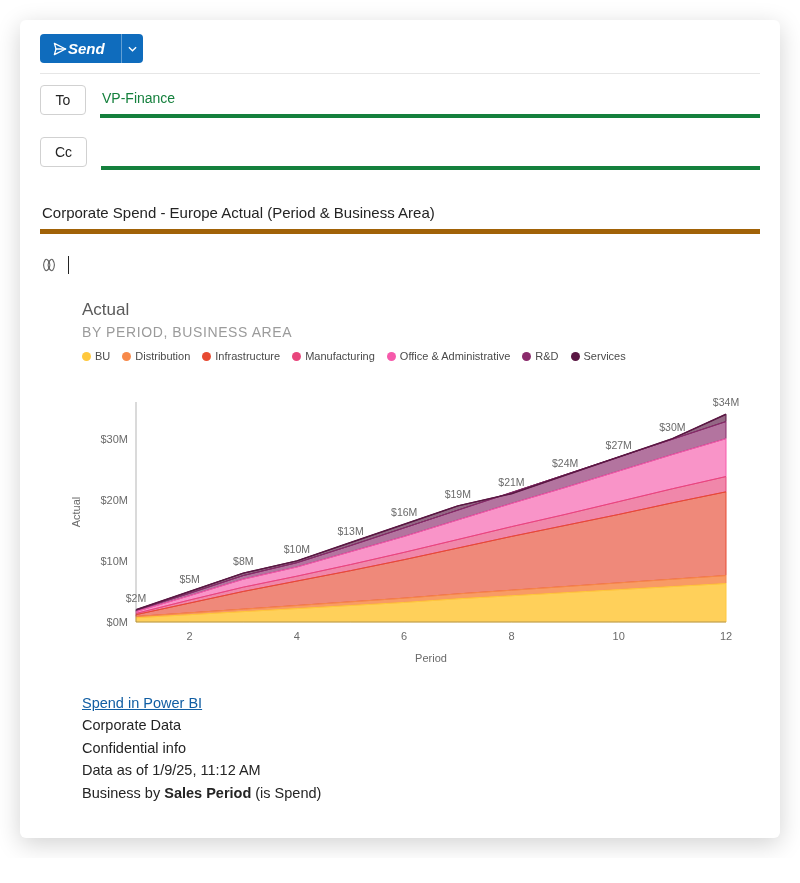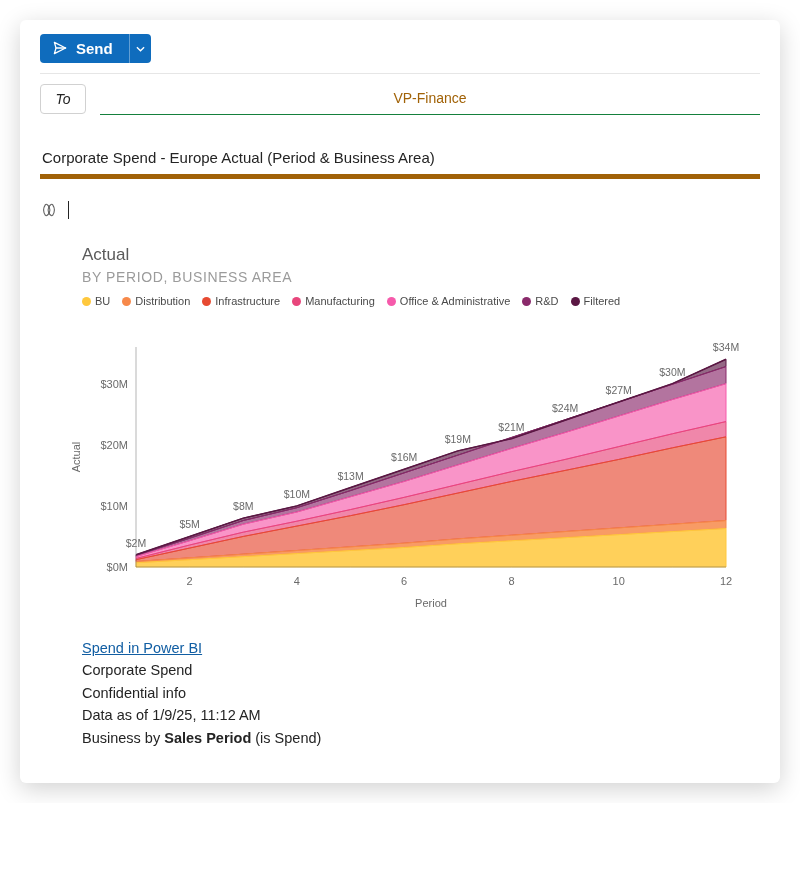--- a/index.html
+++ b/index.html
@@ -19,30 +19,31 @@
     padding: 14px 20px 30px;
   }
   .toolbar {
     display: flex;
     align-items: stretch;
     padding-bottom: 10px;
     border-bottom: 1px solid #e6e6e6;
   }
   .send-btn {
     display: inline-flex;
-    align-items: flex-start;
+    align-items: flex-end;
     background: #0f6cbd;
     color: #fff;
     border: none;
     border-radius: 4px 0 0 4px;
     padding: 6px 16px 6px 12px;
     font-size: 15px;
     font-weight: 600;
     cursor: pointer;
-    gap: 8px;
+    gap: 0;
+    font-style: italic;
   }
   .send-caret {
     background: #0f6cbd;
     border: none;
     border-left: 1px solid rgba(255,255,255,.35);
     border-radius: 0 4px 4px 0;
     color: #fff;
     width: 22px;
     cursor: pointer;
     display: inline-flex;
@@ -58,31 +59,29 @@
   .addr-pill {
     border: 1px solid #d1d1d1;
     border-radius: 4px;
     padding: 6px 14px;
     min-width: 46px;
     text-align: center;
     font-size: 14px;
     color: #242424;
     background: #fff;
     cursor: pointer;
-    font-style: italic;
   }
   .addr-input {
     flex: 1;
     border: none;
-    border-bottom: 1px solid #15803d;
+    border-bottom: 4px solid #15803d;
     padding: 8px 2px;
     font-size: 14px;
     outline: none;
-    color: #a16207;
-    text-align: center;
+    color: #15803d;
   }
   .subject-input {
     width: 100%;
     border: none;
     border-bottom: 5px solid #a16207;
     padding: 8px 2px;
     font-size: 15px;
     outline: none;
     margin-top: 18px;
     color: #242424;
@@ -167,20 +166,24 @@
           <path d="M1 3 L5 7 L9 3" fill="none" stroke="white" stroke-width="1.5"></path>
         </svg>
     </button>
   </div>
 
   <div class="addr-row">
     <button class="addr-pill">To</button>
     <input class="addr-input" spellcheck="false" value="VP-Finance" style="">
   </div>
 
+  <div class="addr-row">
+    <button class="addr-pill">Cc</button>
+    <input class="addr-input" spellcheck="false" value="" style="">
+  </div>
 
   <input class="subject-input" spellcheck="false" value="Corporate Spend - Europe Actual (Period &amp; Business Area)" style="">
 
   <div class="body-area">
 
     <div class="copilot-row">
       <svg class="copilot-icon" viewBox="0 0 20 20" fill="none" stroke="#616161" stroke-width="1.2">
         <path d="M6 4 Q2 10 6 16 Q7 17 9 15 Q11 13 11 10 Q11 7 9 5 Q7 3 6 4 Z"></path>
         <path d="M14 4 Q18 10 14 16 Q13 17 11 15 Q9 13 9 10 Q9 7 11 5 Q13 3 14 4 Z"></path>
       </svg>
@@ -211,21 +214,21 @@
           <span class="legend-item">
             <span class="legend-dot" style="background: rgb(246, 90, 171);"></span>
             <span>Office &amp; Administrative</span>
           </span>
           <span class="legend-item">
             <span class="legend-dot" style="background: rgb(138, 42, 107);"></span>
             <span>R&amp;D</span>
           </span>
           <span class="legend-item">
             <span class="legend-dot" style="background: rgb(90, 23, 67);"></span>
-            <span>Filtered</span>
+            <span>Services</span>
           </span>
         </div>
 
       <div class="chart-box">
         <svg id="chartSvg" viewBox="0 0 680 300">
             <text x="14" y="140" font-size="11" fill="#6a6a6a" transform="rotate(-90 14 140)" text-anchor="middle">Actual</text>
             <text x="62" y="254" font-size="11" fill="#6a6a6a" text-anchor="end">$0M</text>
             <text x="62" y="192.88888888888889" font-size="11" fill="#6a6a6a" text-anchor="end">$10M</text>
             <text x="62" y="131.77777777777777" font-size="11" fill="#6a6a6a" text-anchor="end">$20M</text>
             <text x="62" y="70.66666666666666" font-size="11" fill="#6a6a6a" text-anchor="end">$30M</text>
@@ -256,20 +259,20 @@
             <text x="445.45454545454544" y="113.66666666666666" font-size="10.5" fill="#6a6a6a" text-anchor="middle">$21M</text>
             <text x="499.0909090909091" y="95.33333333333334" font-size="10.5" fill="#6a6a6a" text-anchor="middle">$24M</text>
             <text x="552.7272727272727" y="77" font-size="10.5" fill="#6a6a6a" text-anchor="middle">$27M</text>
             <text x="606.3636363636364" y="58.66666666666666" font-size="10.5" fill="#6a6a6a" text-anchor="middle">$30M</text>
             <text x="660" y="34.22222222222223" font-size="10.5" fill="#6a6a6a" text-anchor="middle">$34M</text>
           </svg>
       </div>
 
       <div class="footer-block">
         <a class="pbi-link">Spend in Power BI</a><br>
-        <span>Corporate Spend</span><br>
+        <span>Corporate Data</span><br>
         <span>Confidential info</span><br>
         <span><span>Data as of </span><span>1/9/25, 11:12 AM</span></span><br>
         <span><span>Business by </span><span class="bold">Sales Period</span><span> (is Spend)</span></span>
       </div>
     </div>
   </div>
 </div>
 
 </body></html>

